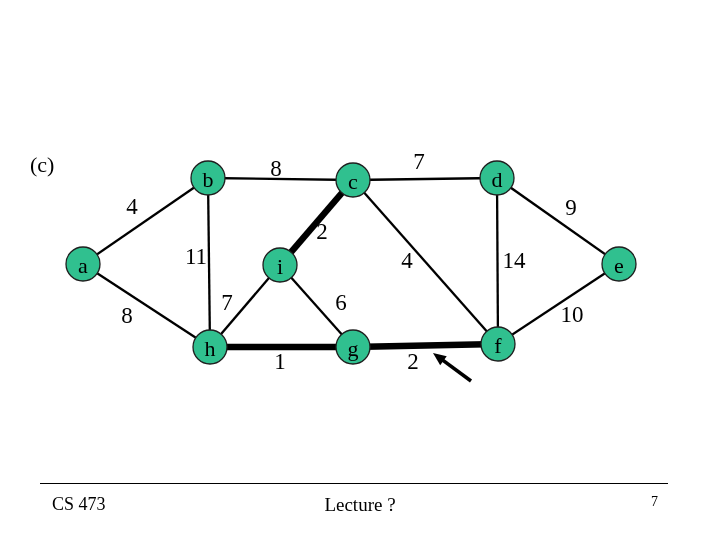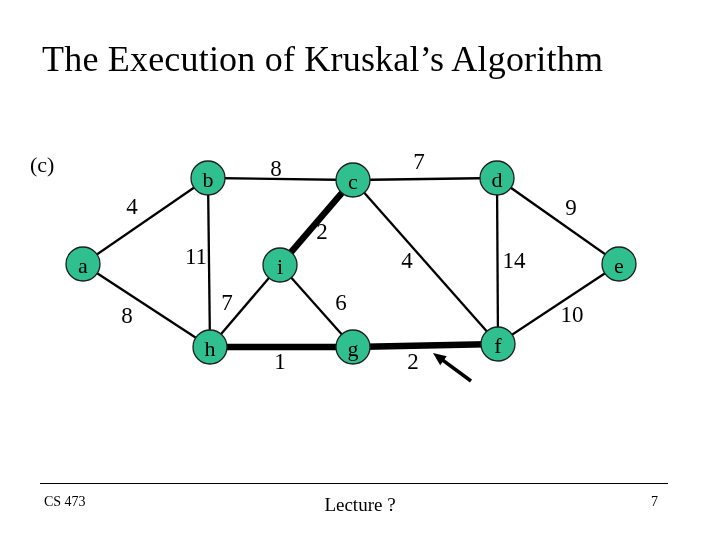--- a/index.html
+++ b/index.html
@@ -45,23 +45,23 @@
   }
   .footer-divider {
     position: absolute;
     left: 40px;
     top: 483px;
     width: 628px;
     border-top: 1.5px solid #000000;
   }
   .footer-course {
     position: absolute;
-    left: 44px;
+    left: 52px;
     top: 494px;
-    font-size: 14px;
+    font-size: 18px;
   }
   .footer-lecture {
     position: absolute;
     left: 0;
     top: 494px;
     width: 720px;
     text-align: center;
     font-size: 19px;
   }
   .footer-page {
@@ -69,21 +69,20 @@
     right: 62px;
     top: 494px;
     font-size: 14px;
   }
 </style>
 </head>
 <body>
 
 <div class="slide">
 
-  <h1 class="slide-title">The Execution of Kruskal’s Algorithm</h1>
 
   <div class="step-label">(c)</div>
 
   <svg class="graph-canvas" width="720" height="540" viewBox="0 0 720 540">
       <line x1="83" y1="264" x2="208" y2="178" stroke="#000000" stroke-width="2.3"></line>
       <line x1="208" y1="178" x2="353" y2="180" stroke="#000000" stroke-width="2.3"></line>
       <line x1="353" y1="180" x2="497" y2="178" stroke="#000000" stroke-width="2.3"></line>
       <line x1="497" y1="178" x2="619" y2="264" stroke="#000000" stroke-width="2.3"></line>
       <line x1="619" y1="264" x2="498" y2="344" stroke="#000000" stroke-width="2.3"></line>
       <line x1="497" y1="178" x2="498" y2="344" stroke="#000000" stroke-width="2.3"></line>

